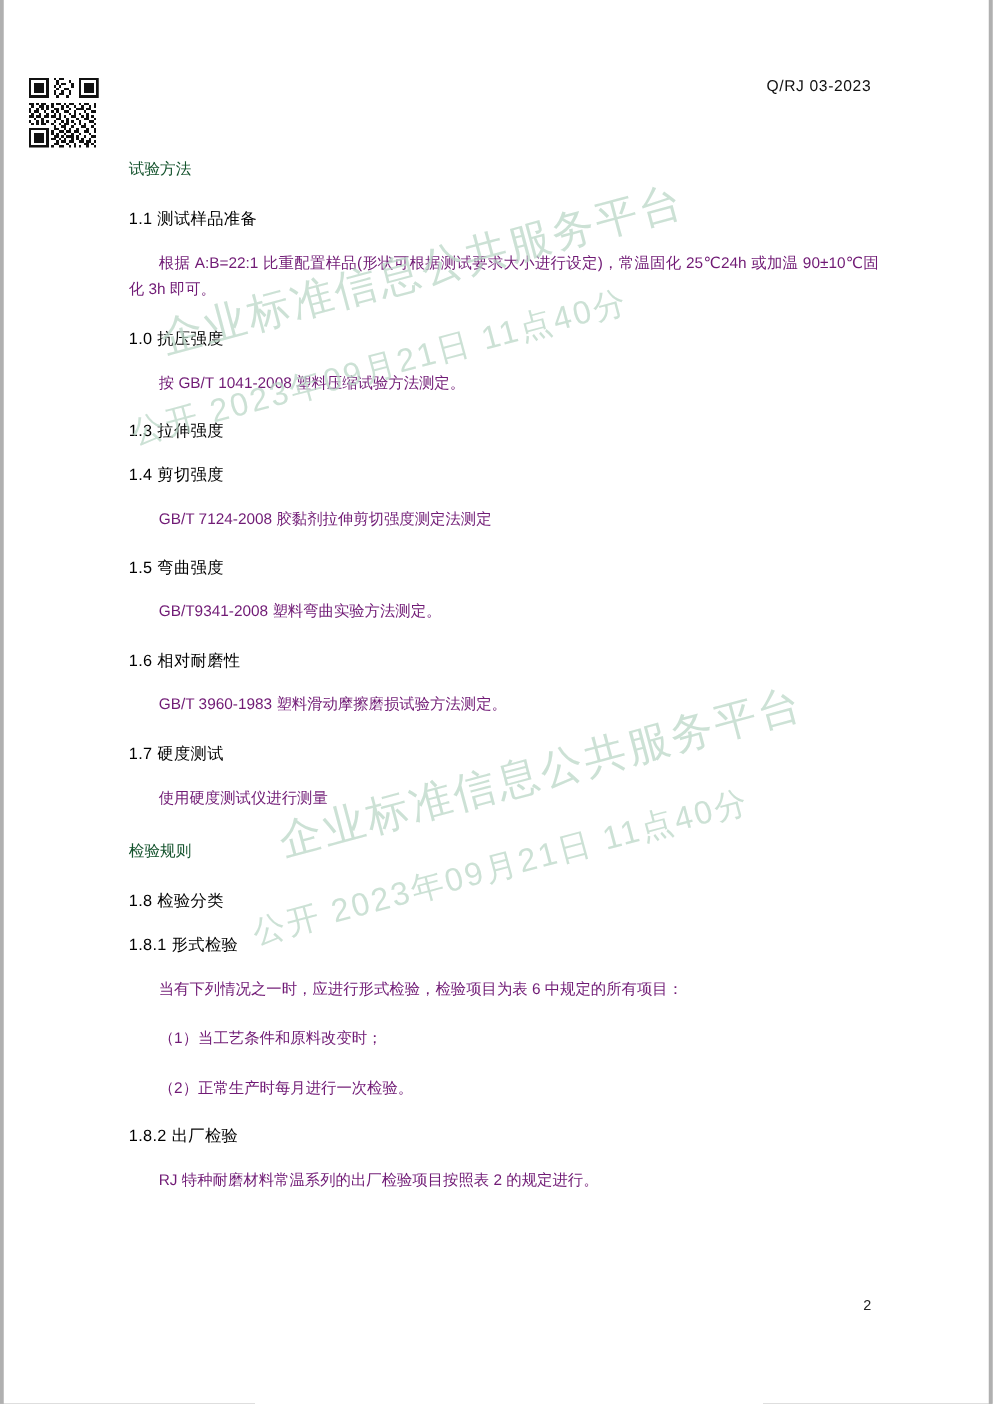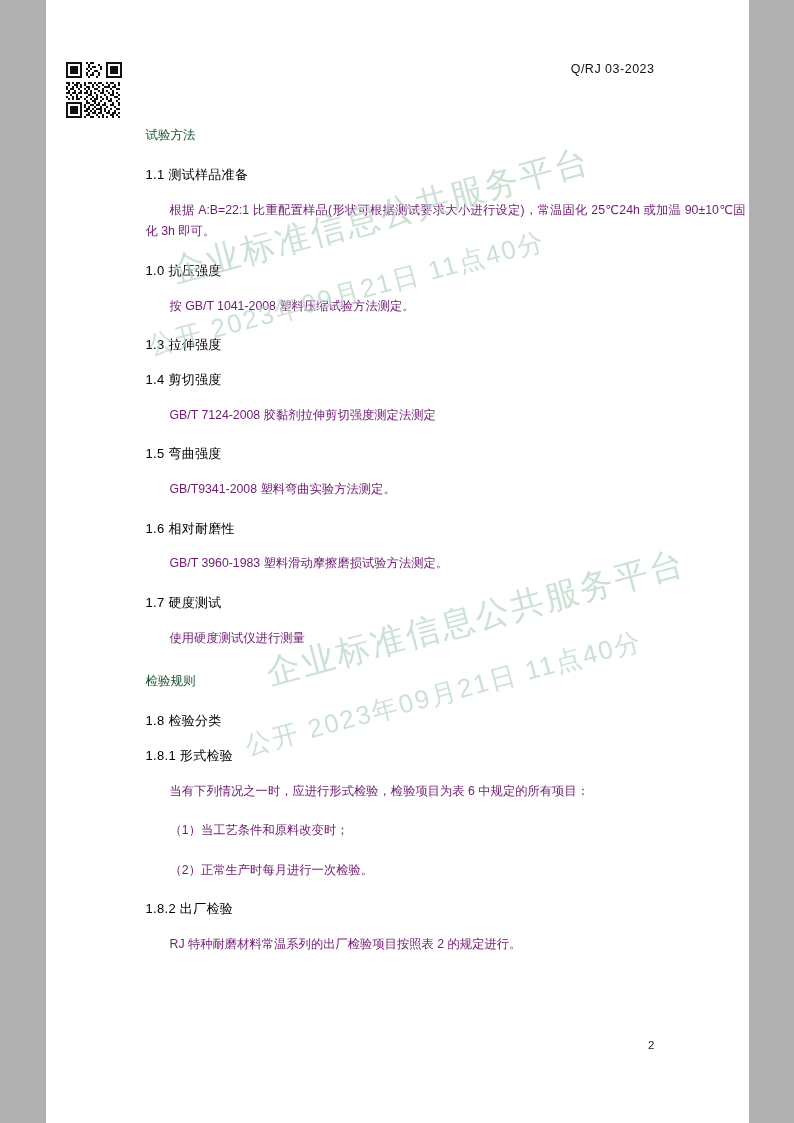--- a/index.html
+++ b/index.html
@@ -2,21 +2,21 @@
 <html><head>
 <meta charset="utf-8">
 <style>
   html, body {
     margin: 0;
     padding: 0;
     background: #b0b0b0;
   }
   .page {
     position: relative;
-    width: 703px;
+    width: 788px;
     height: 1123px;
     background: #ffffff;
     margin: 0 auto;
     overflow: hidden;
     font-family: "Liberation Sans", "DejaVu Sans", sans-serif;
     color: #1a1a1a;
   }
 
   
   .qr {

